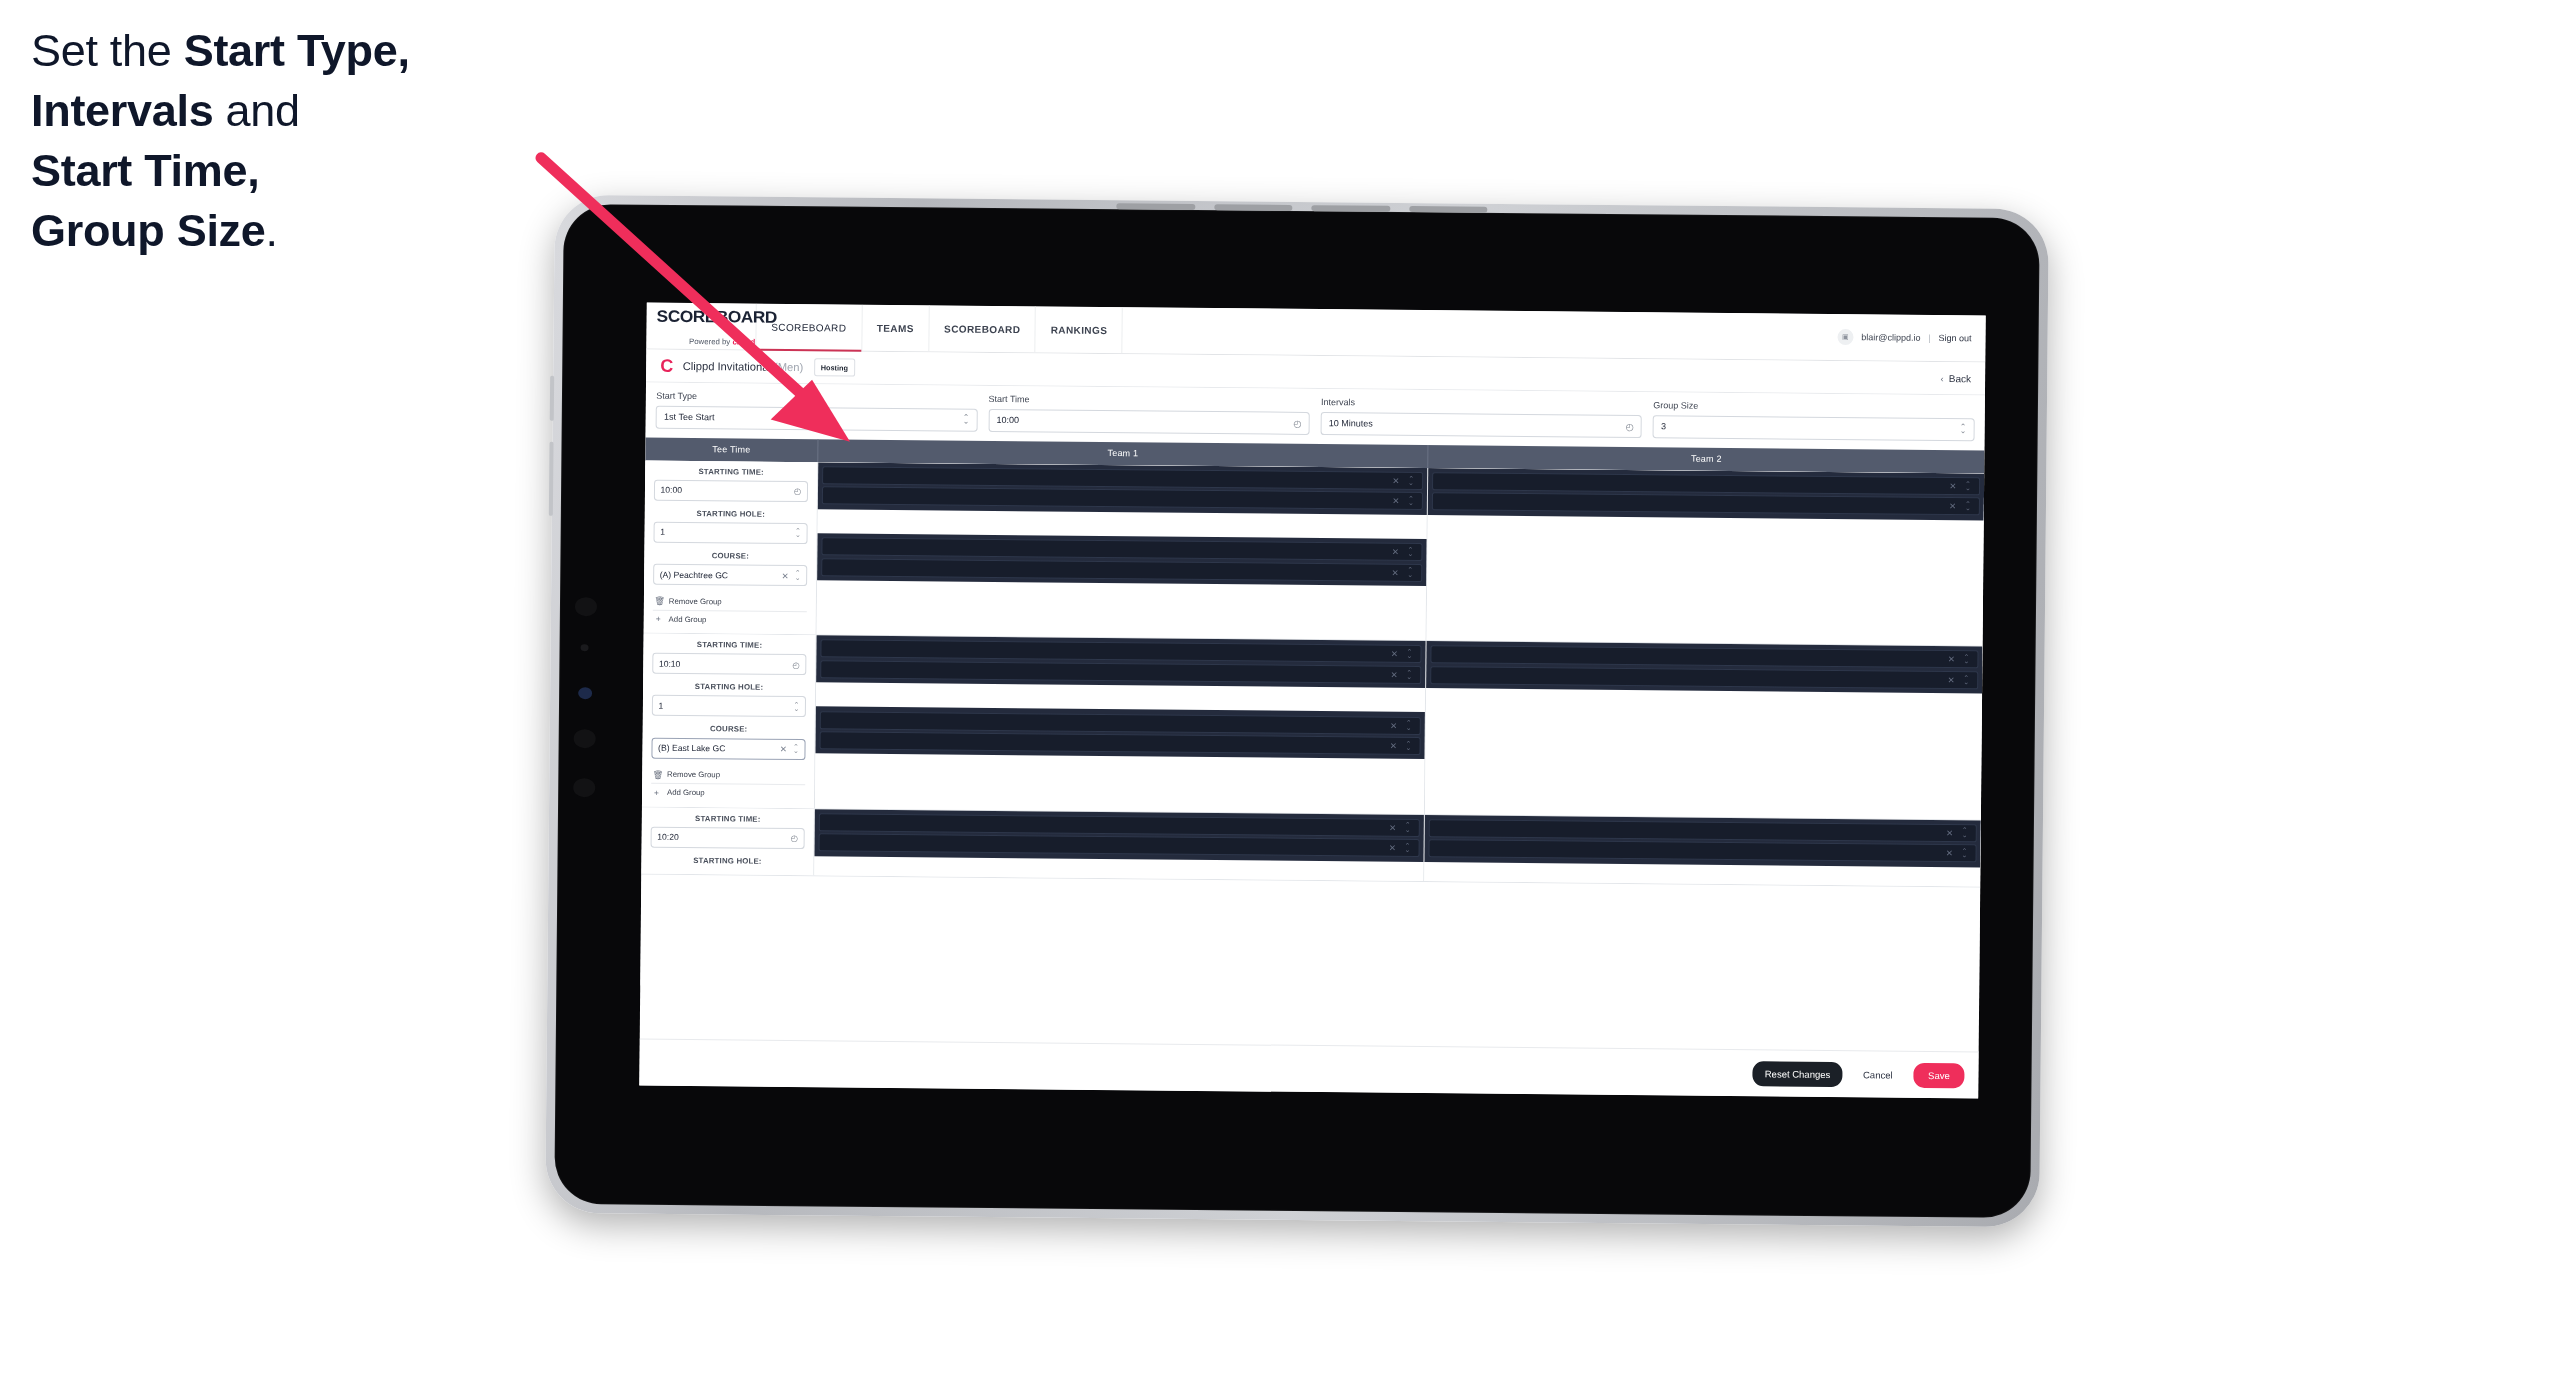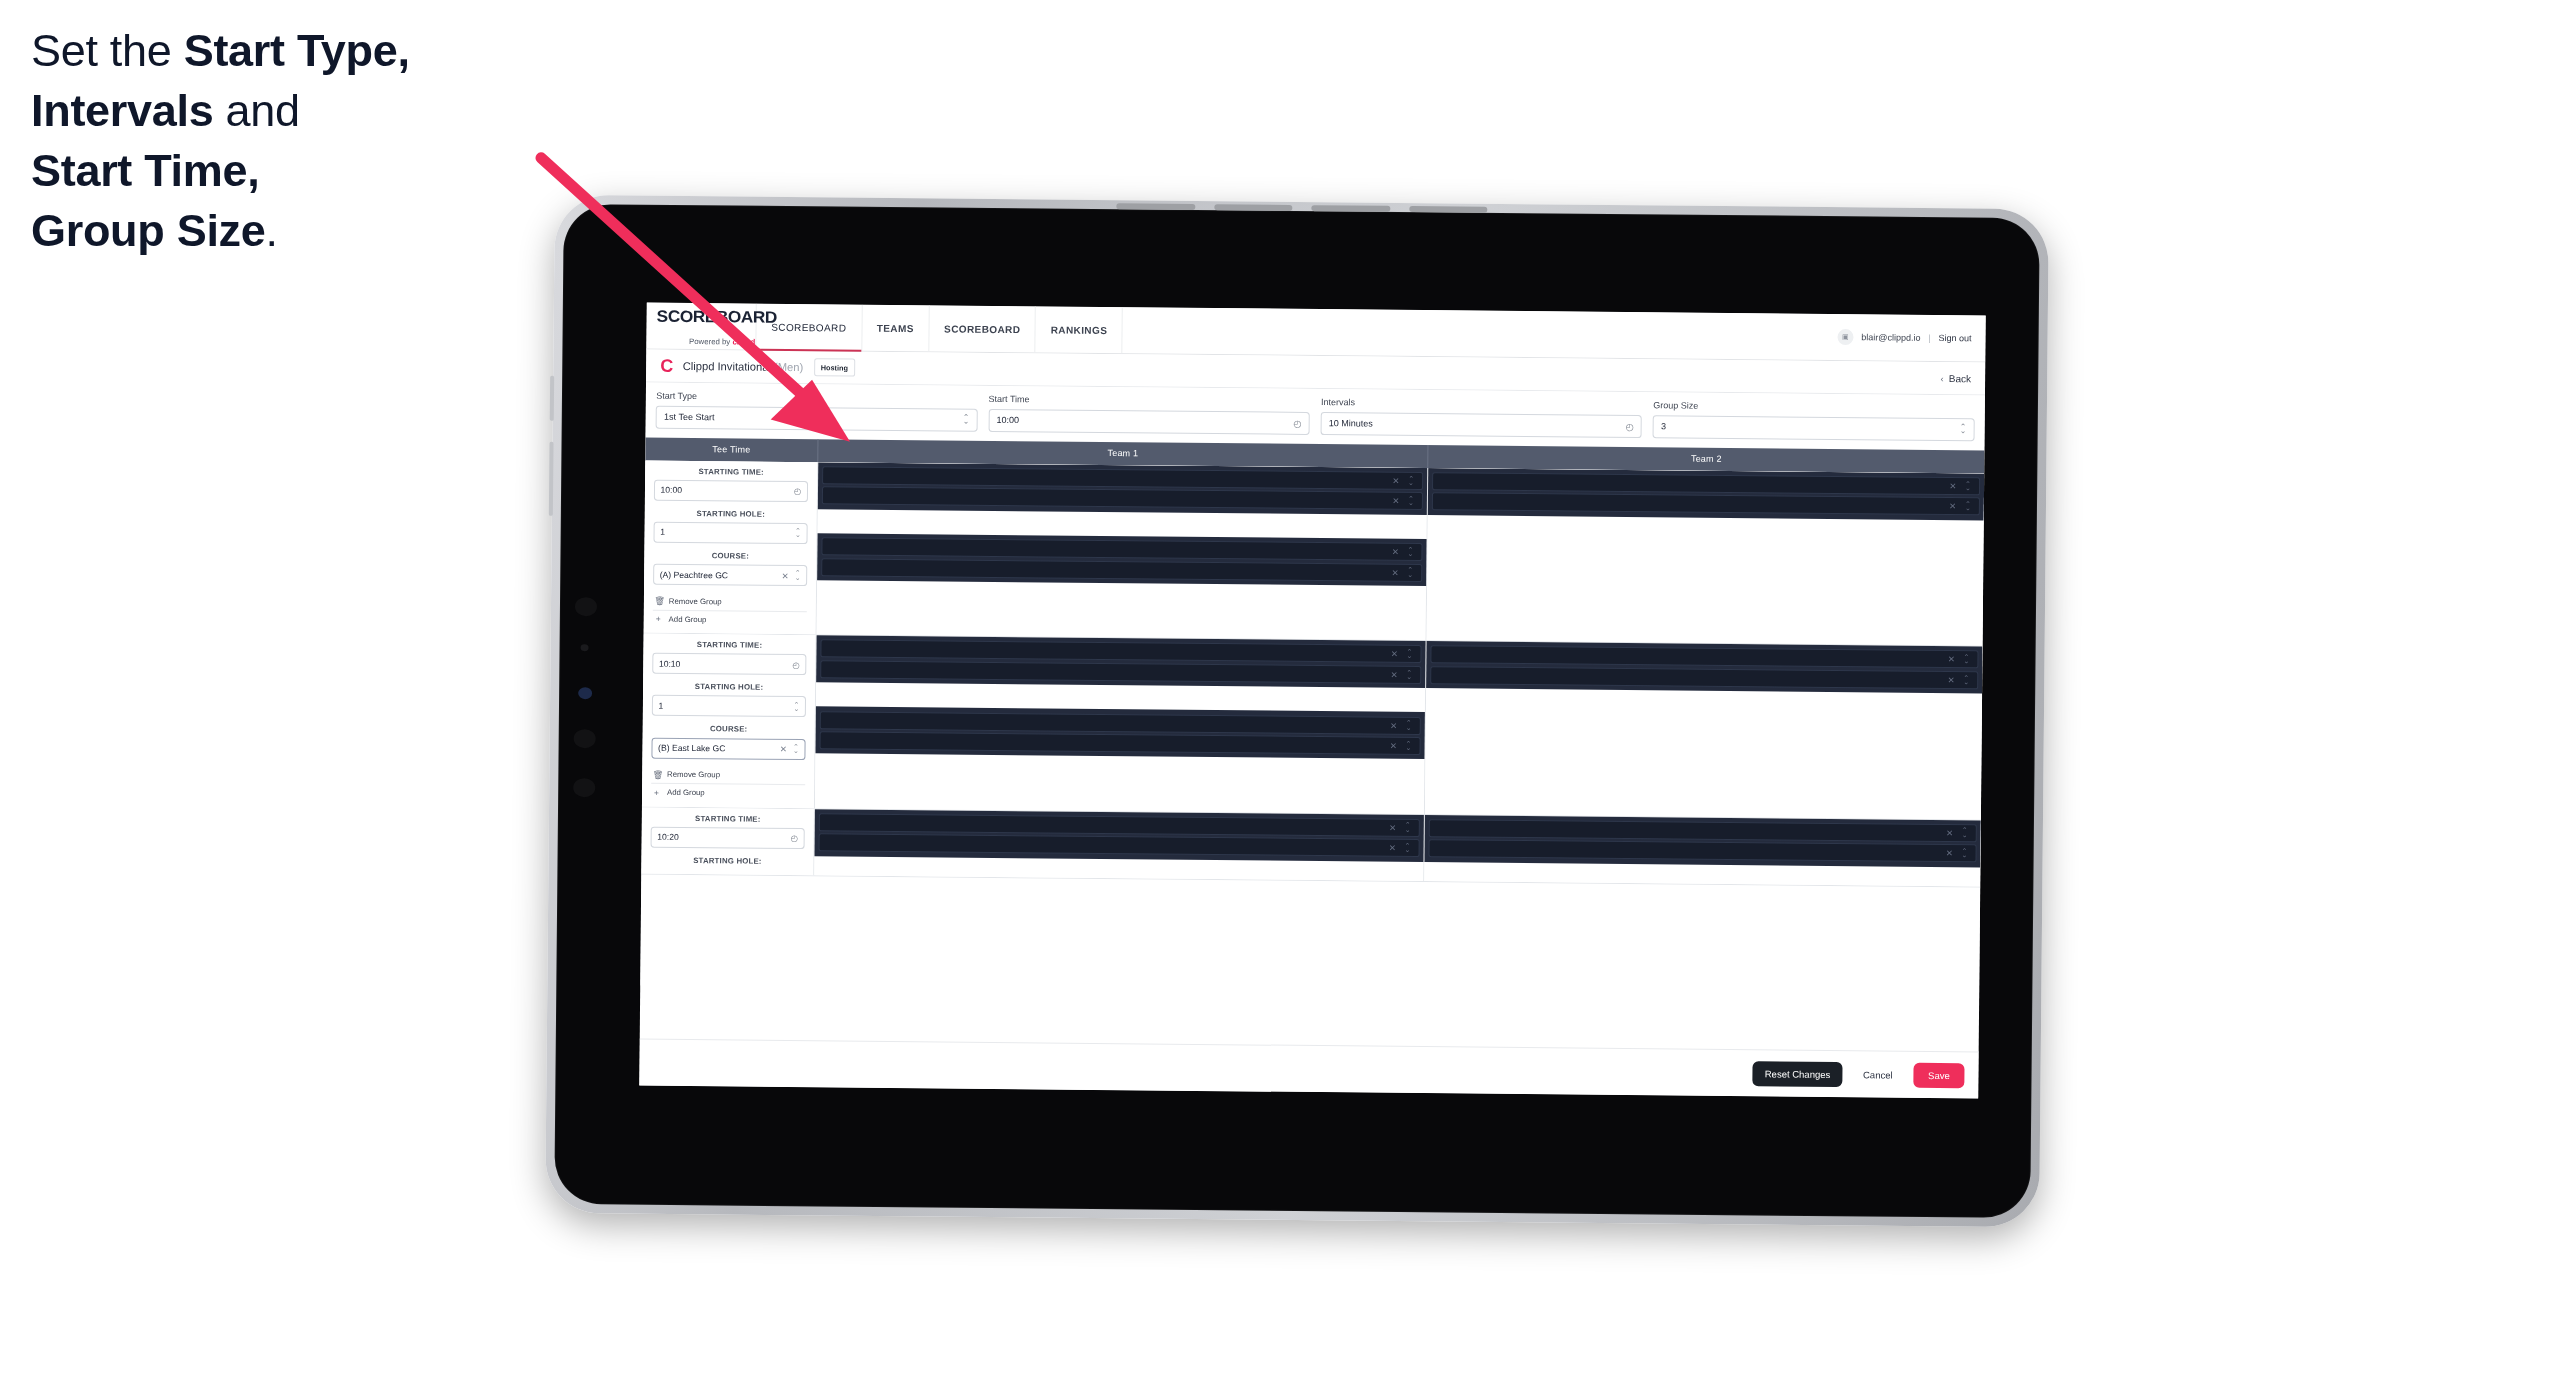--- a/index.html
+++ b/index.html
@@ -165,21 +165,21 @@
   .prow:last-child { margin-bottom:0; }
   .prow .x { color:#646d80; font-size:8.6px; }
   .prow .st { display:flex; flex-direction:column; line-height:0.62; color:#646d80; font-size:7px; }
 
   
   .footer {
     position:absolute; left:0; right:0; bottom:0; height: 47px; background:#fff;
     border-top:0.9px solid #e8eaed; display:flex; align-items:center; justify-content:flex-end;
     gap: 10.4px; padding-right: 14px;
   }
-  .btn { font-size: 9.5px; border-radius:6px; cursor:pointer; display:flex; align-items:center; justify-content:center; }
+  .btn { font-size: 9.5px; border-radius:11px; cursor:pointer; display:flex; align-items:center; justify-content:center; }
   .btn.reset { background:#1b2027; color:#fff; padding: 7px 12px; font-weight:500; }
   .btn.cancel { background:transparent; color:#2b3140; padding: 7px 10.4px; }
   .btn.save { background:#ef2e5b; color:#fff; padding: 7px 14.7px; font-weight:500; }
 </style>
 </head>
 <body>
 
 <div id="root">
 
   <div class="caption">

